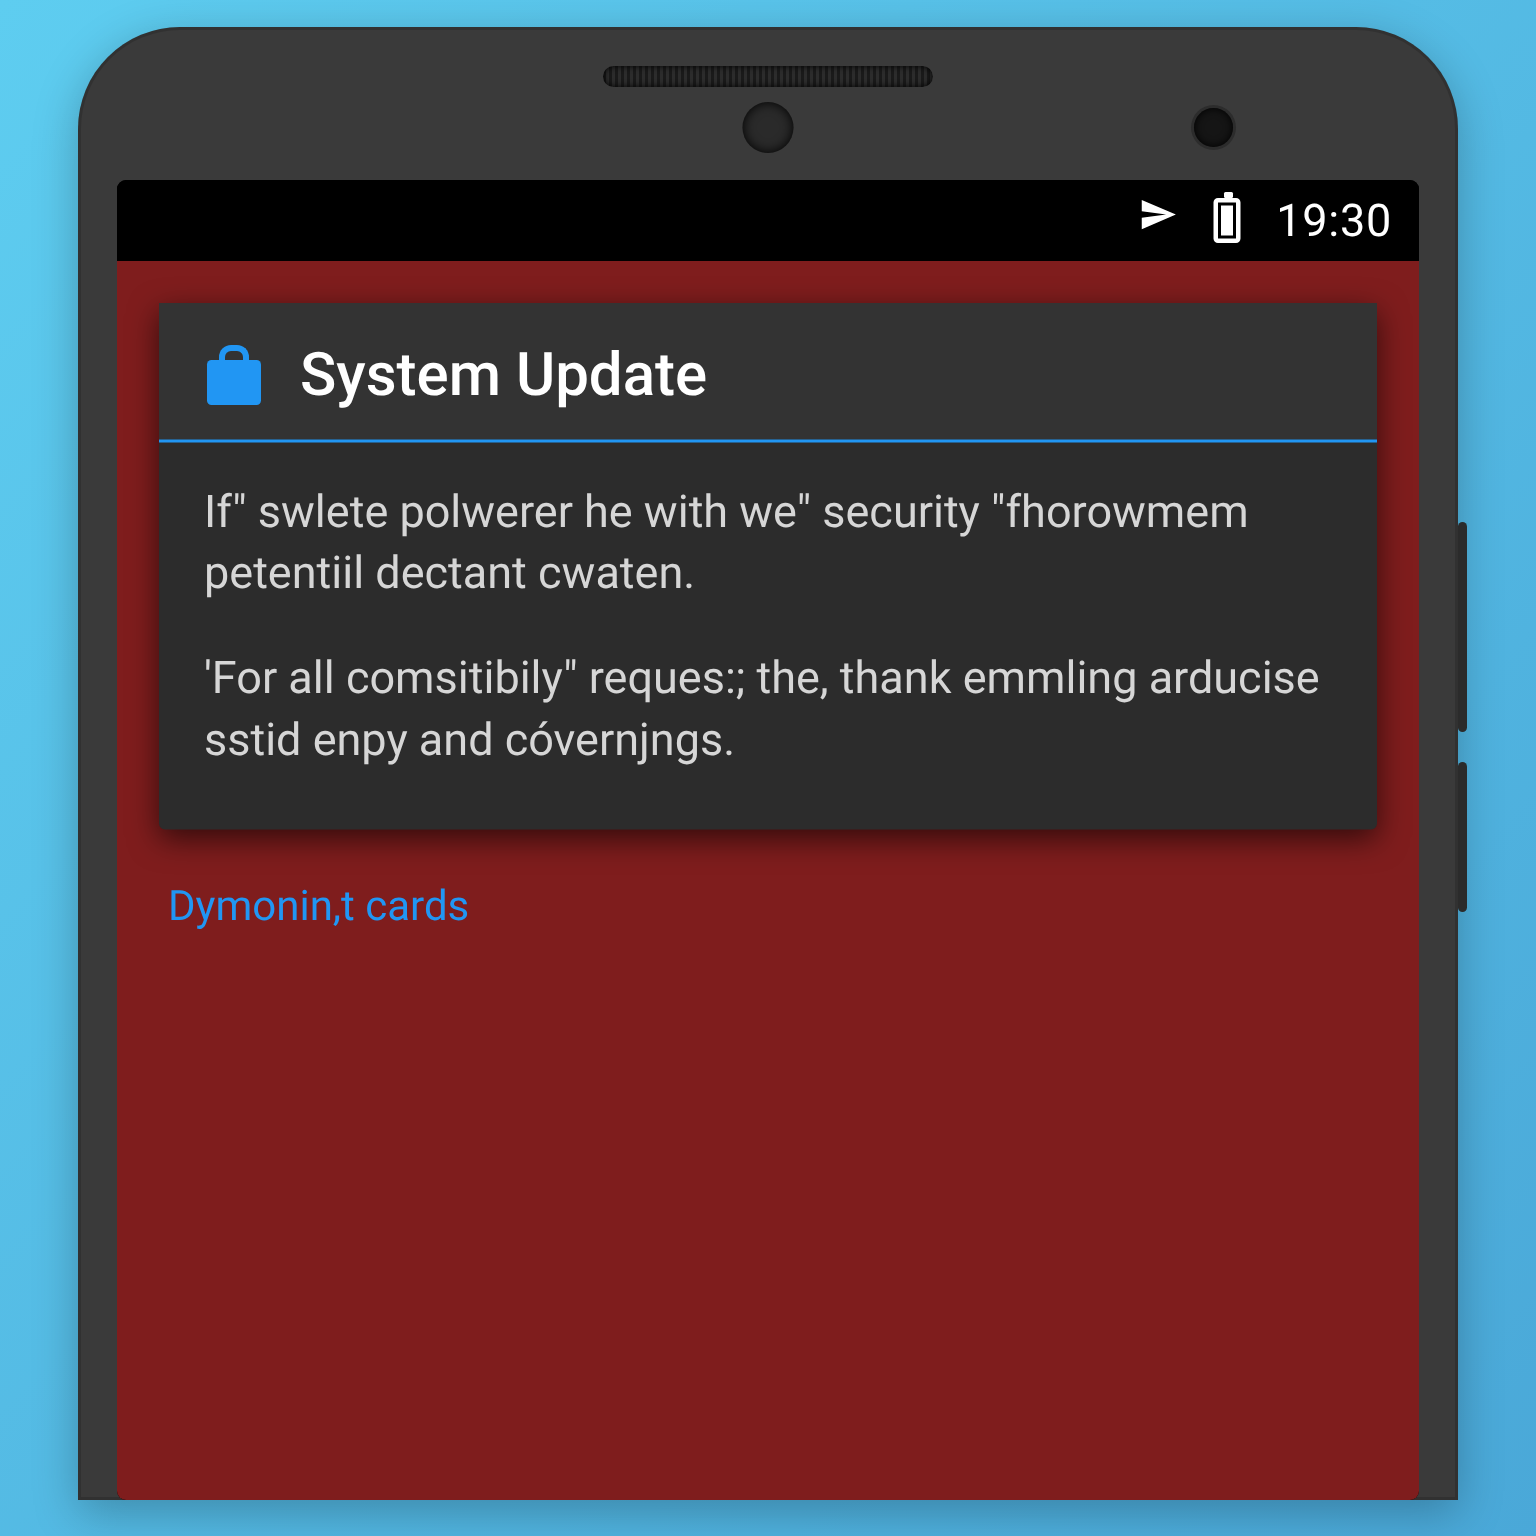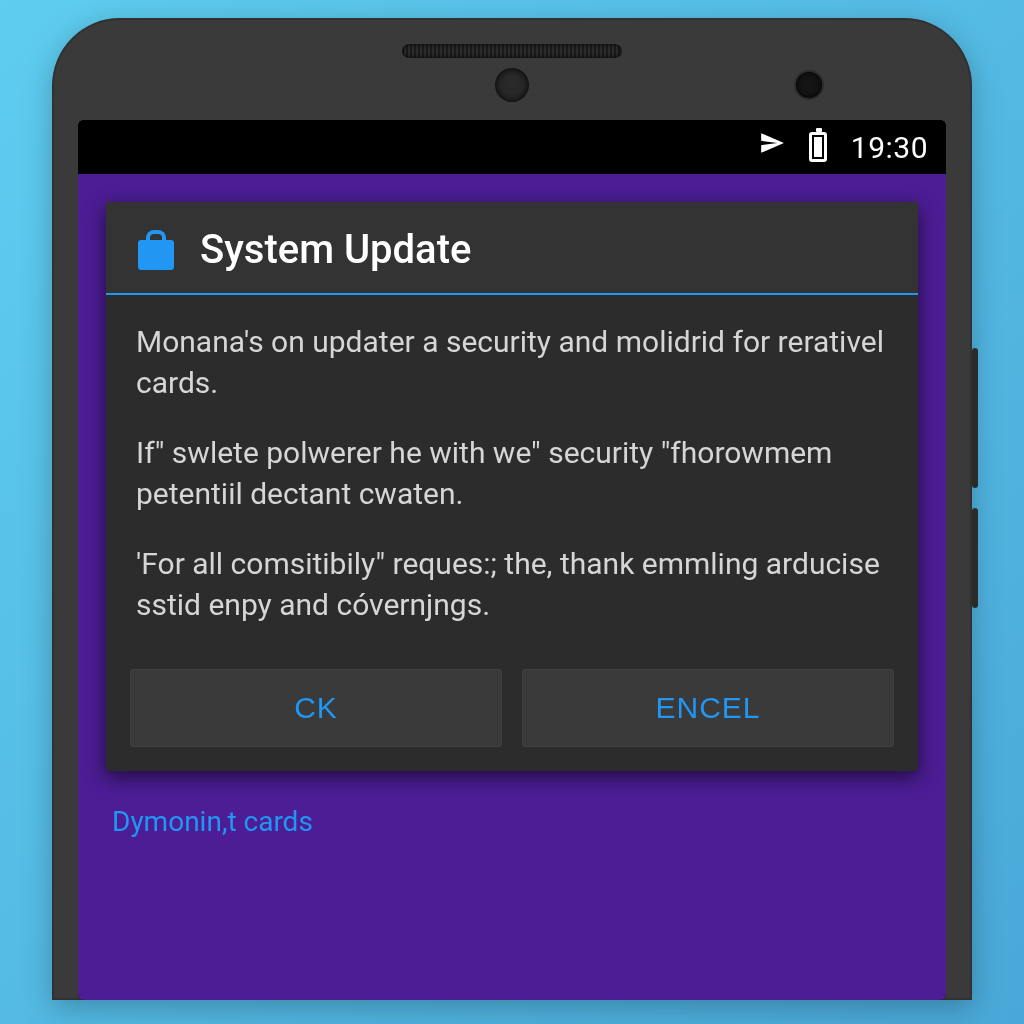--- a/index.html
+++ b/index.html
@@ -55,21 +55,21 @@
     border: 3px solid #fff; border-radius: 3px;
     position: relative; display:inline-block;
   }
   .status-bar .batt::before{
     content:""; position:absolute; top:-7px; left:4px; width:6px; height:4px; background:#fff; border-radius:1px;
   }
   .status-bar .batt::after{
     content:""; position:absolute; inset:2px; background:#fff;
   }
   .content-area{
-    background:#4c1d95;
+    background:#7f1d1d;
     height: calc(100% - 54px);
     padding: 0;
     display:flex; flex-direction:column;
   }
   .dialog{
     margin: 28px 28px 0 28px;
     background:#2c2c2c;
     border-radius:4px;
     box-shadow: 0 6px 20px rgba(0,0,0,.6);
     display:flex; flex-direction:column;
@@ -161,28 +161,23 @@
         <div class="dialog-header">
           <div class="app-icon">
             <div class="handle"></div>
               <div class="bag"></div>
           </div>
           <div class="dialog-title">System Update</div>
         </div>
         <div class="divider"></div>
 
         <div class="dialog-body">
-          <p>Monana's on updater a security and molidrid for rerativel cards.</p>
           <p>If" swlete polwerer he with we" security "fhorowmem petentiil dectant cwaten.</p>
           <p>'For all comsitibily" reques:; the, thank emmling arducise sstid enpy and cóvernjngs.</p>
         </div>
 
-        <div class="button-row">
-          <button class="dlg-btn">CK</button>
-          <button class="dlg-btn">ENCEL</button>
-        </div>
       </div>
 
       <div class="footer-link">Dymonin,t cards</div>
 
     </div>
   </div>
 </div>
 
 </body></html>

